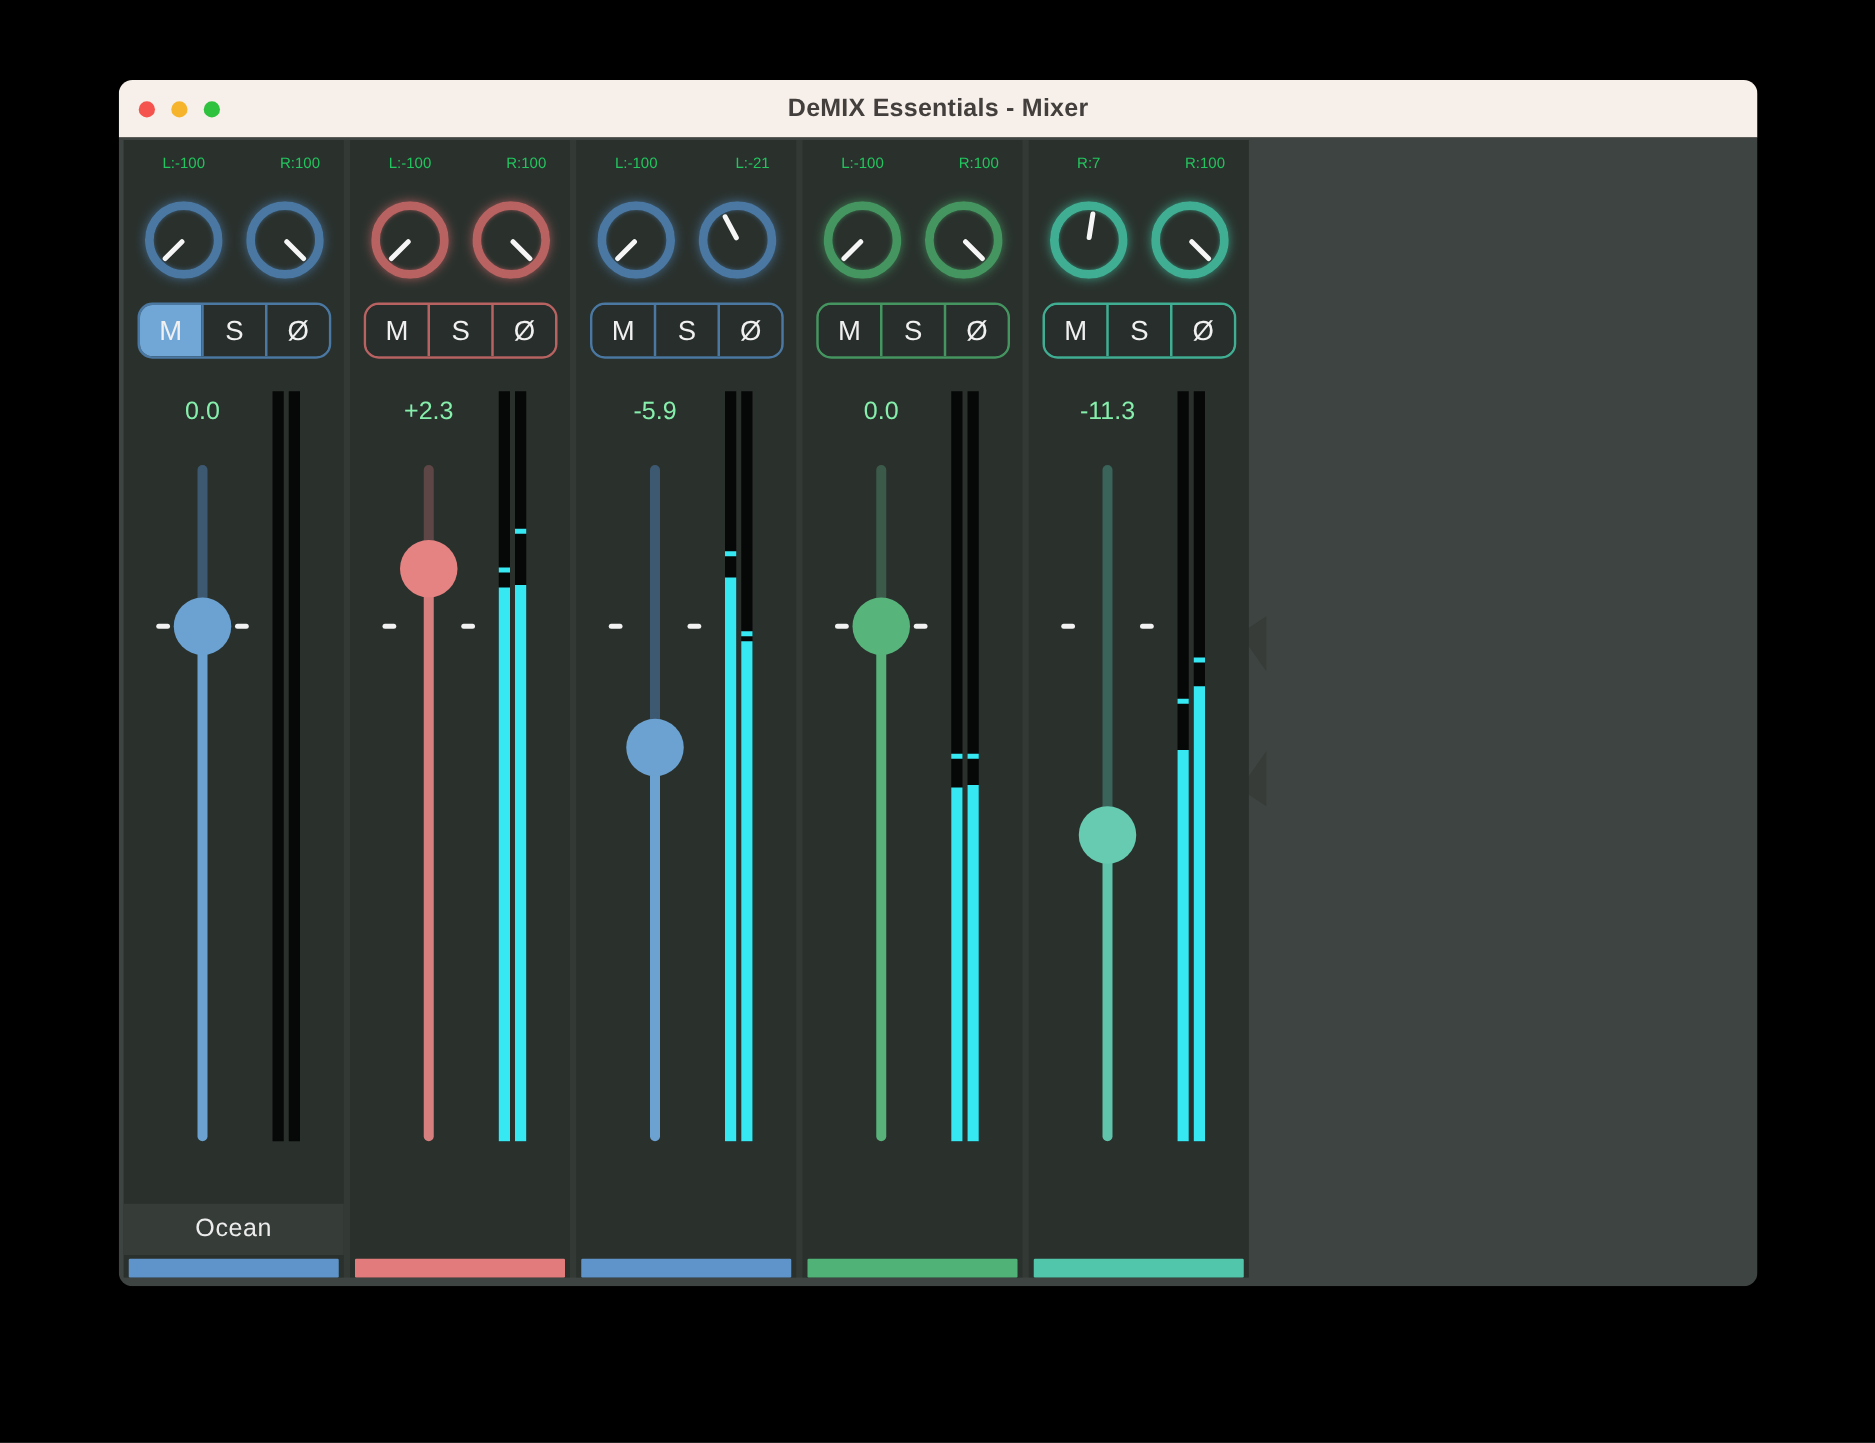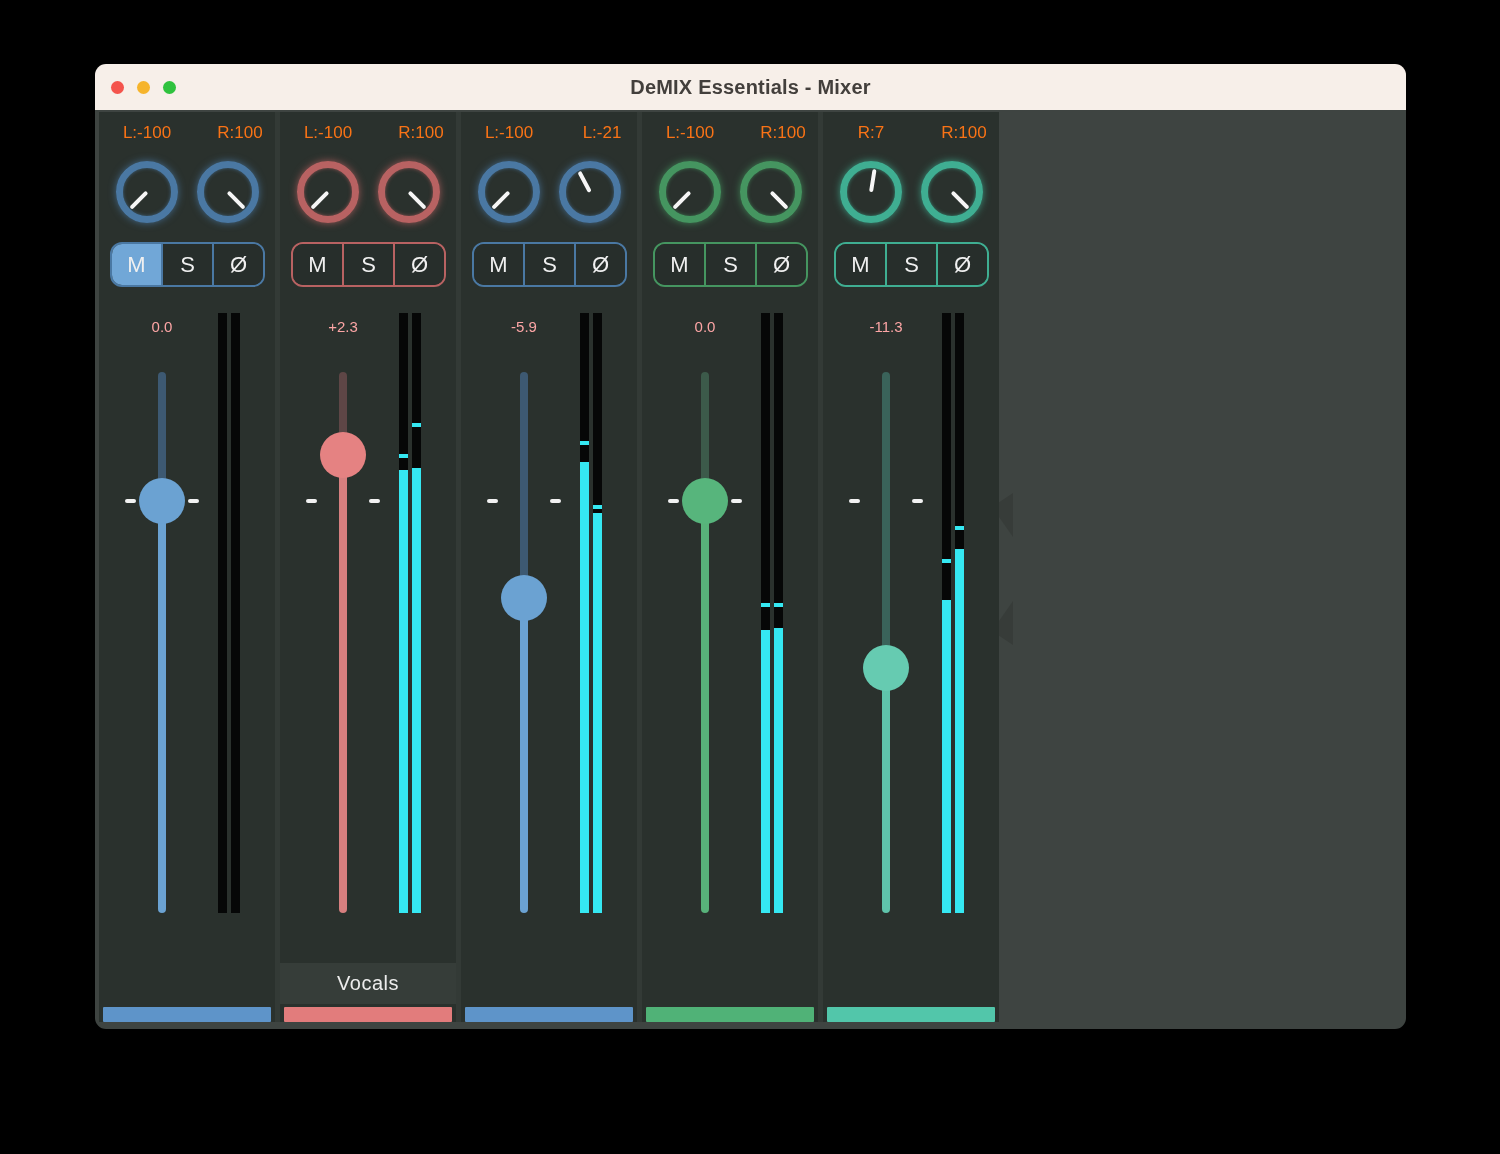--- a/index.html
+++ b/index.html
@@ -26,21 +26,21 @@
   }
   
   .content{position:relative;height:919px;background:#3e4441;}
   .watermark{position:absolute;left:893px;top:383px;}
   .channels{
     position:absolute;left:4px;top:2px;width:900px;height:910px;
     background:#333a36;display:flex;gap:5px;
   }
   .channel{position:relative;flex:none;width:176px;height:910px;background:#2a312d;}
   
-  .pan-label{position:absolute;top:11px;font-size:17px;color:#f97316;text-align:center;}
+  .pan-label{position:absolute;top:11px;font-size:12px;color:#22c55e;text-align:center;}
   .pan-label.pl{left:0;width:96px;}
   .pan-label.pr{left:94px;width:94px;}
   
   .knob{
     position:absolute;top:49px;width:62px;height:62px;box-sizing:border-box;
     border:7px solid var(--accent);border-radius:50%;
     box-shadow:0 0 9px -1px var(--accent), inset 0 0 4px -1px var(--accent);
   }
   .knob-left{left:17px;}
   .knob-right{left:98px;}
@@ -55,21 +55,21 @@
     position:absolute;top:130px;left:11px;width:155px;height:45px;box-sizing:border-box;
     border:2px solid var(--accent);border-radius:12px;display:flex;overflow:hidden;
   }
   .mso-btn{
     flex:1;background:#272e2b;border:none;border-left:2px solid var(--accent);
     color:#f0f0f0;font-size:22px;font-weight:300;font-family:inherit;padding:0;line-height:1;
   }
   .mso-btn:first-child{border-left:none;}
   .mso-btn.on{background:var(--active);}
   
-  .fader-value{position:absolute;top:206px;left:0;width:126px;text-align:center;font-size:15px;color:#fca5a5;}
+  .fader-value{position:absolute;top:206px;left:0;width:126px;text-align:center;font-size:20px;color:#86efac;}
   
   .body-row{position:absolute;top:201px;left:0;right:0;height:600px;}
   .tick{position:absolute;top:186px;height:4px;width:11px;border-radius:2px;background:#f2f2f2;}
   .tick-left{left:26px;}
   .tick-right{left:89px;}
   .fader-track{position:absolute;left:59px;top:59px;width:8px;height:541px;display:flex;flex-direction:column;}
   .track-top{height:calc(541px * var(--fader-pct) / 100);background:var(--track-top);border-radius:4px 4px 0 0;}
   .track-bottom{flex:1;background:var(--track-bottom);border-radius:0 0 4px 4px;}
   .fader-handle{
     position:absolute;left:40px;width:46px;height:46px;border-radius:50%;
@@ -136,20 +136,21 @@
       <div class="meter meter-l empty">
         
         
       </div>
       <div class="meter meter-r empty">
         
         
       </div>
     </div>
 
+    <div class="name-box">Ocean</div>
     <div class="name-bar"></div>
   </div>
 
   <div class="channel" style="--accent: #b86262; --active: #dd8484; --handle: #e58282; --track-top: #5e4646; --track-bottom: #d77f7f; --bar: #e27c7c; --angle-l: -135deg; --angle-r: 135deg; --fader-pct: 15.3;">
     <span class="pan-label pl">L:-100</span>
     <span class="pan-label pr">R:100</span>
 
     <div class="knob knob-left">
       <span class="pointer"></span>
     </div>
@@ -176,21 +177,20 @@
       <div class="meter meter-l" style="--fill: 26.2; --peak: 23.8;">
         <div class="meter-peak"></div>
         <div class="meter-fill"></div>
       </div>
       <div class="meter meter-r" style="--fill: 25.8; --peak: 18.7;">
         <div class="meter-peak"></div>
         <div class="meter-fill"></div>
       </div>
     </div>
 
-    <div class="name-box">Vocals</div>
     <div class="name-bar"></div>
   </div>
 
   <div class="channel" style="--accent: #4a78a3; --active: #71a7d7; --handle: #6ba2d2; --track-top: #3d5972; --track-bottom: #6ba2d2; --bar: #5e94c9; --angle-l: -135deg; --angle-r: -28deg; --fader-pct: 41.8;">
     <span class="pan-label pl">L:-100</span>
     <span class="pan-label pr">L:-21</span>
 
     <div class="knob knob-left">
       <span class="pointer"></span>
     </div>

